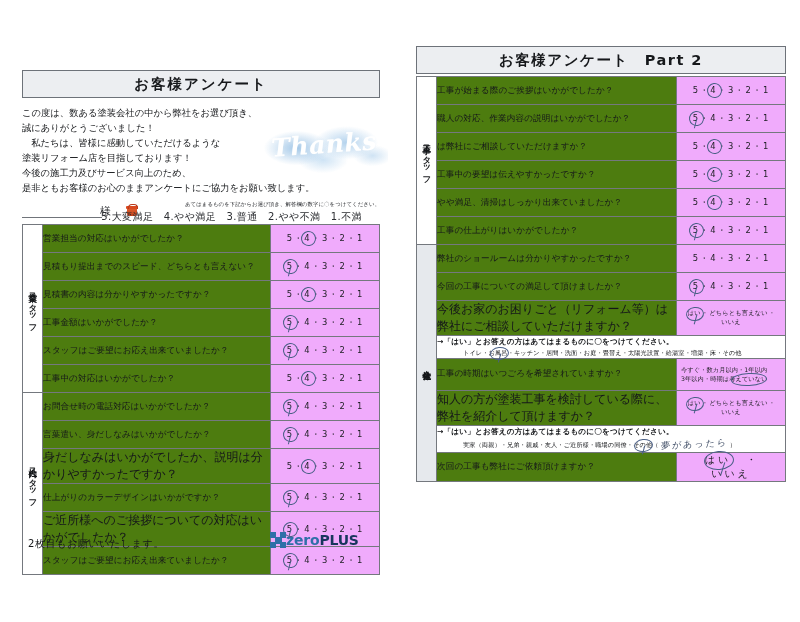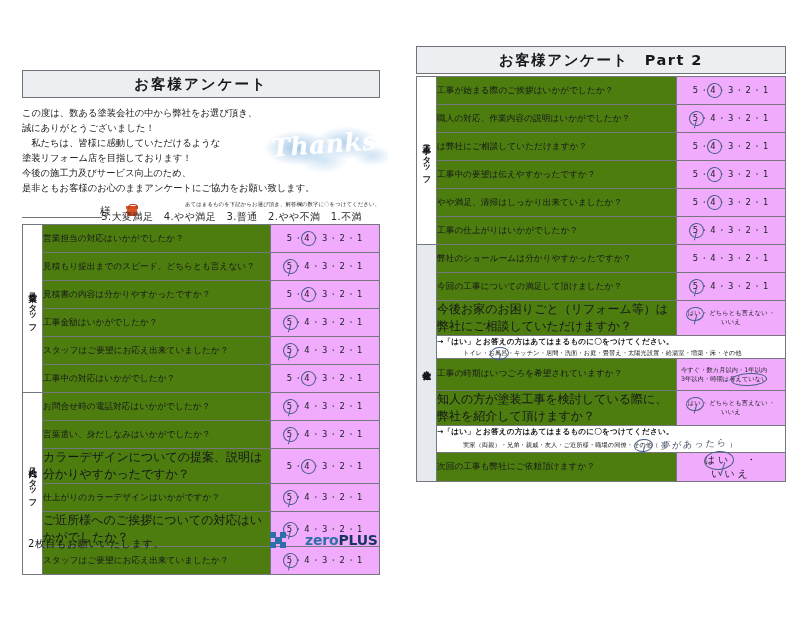--- a/index.html
+++ b/index.html
@@ -276,21 +276,21 @@
     transform:rotate(-3deg) skewX(-6deg);
     margin:0 2px;
   }
 
   
   .foot-left{
     position:absolute;left:28px;top:513px;
     font-size:10px;letter-spacing:.6px;color:#15171a;
   }
   .logo{
-    display:flex;align-items:center;gap:19px;
+    display:flex;align-items:center;gap:0;
   }
   .logo .glyph{
     width:16px;height:16px;position:relative;flex:0 0 auto;
   }
   .logo .glyph i{position:absolute;background:#2f6fa8;display:block;}
   .logo .g1{left:0;top:0;width:6px;height:6px;}
   .logo .g2{right:0;top:0;width:6px;height:6px;}
   .logo .g3{left:0;bottom:0;width:6px;height:6px;}
   .logo .g4{right:0;bottom:0;width:6px;height:6px;}
   .logo .g5{left:4.5px;top:4.5px;width:7px;height:7px;background:#2f6fa8;}
@@ -366,21 +366,21 @@
         <tr>
           <td class="cat" rowspan="6"><span>社内スタッフ</span></td>
           <td class="q">お問合せ時の電話対応はいかがでしたか？</td>
           <td class="a"><span class="scale"><span class="num circled">5</span><span>・</span><span class="num">4</span><span>・</span><span class="num">3</span><span>・</span><span class="num">2</span><span>・</span><span class="num">1</span></span></td>
         </tr>
         <tr>
           <td class="q">言葉遣い、身だしなみはいかがでしたか？</td>
           <td class="a"><span class="scale"><span class="num circled">5</span><span>・</span><span class="num">4</span><span>・</span><span class="num">3</span><span>・</span><span class="num">2</span><span>・</span><span class="num">1</span></span></td>
         </tr>
         <tr>
-          <td class="q small">カラーデザインについての提案、説明は分かりやすかったですか？</td>
+          <td class="q small">身だしなみはいかがでしたか、説明は分かりやすかったですか？</td>
           <td class="a"><span class="scale"><span class="num">5</span><span>・</span><span class="num circled tight">4</span><span>・</span><span class="num">3</span><span>・</span><span class="num">2</span><span>・</span><span class="num">1</span></span></td>
         </tr>
         <tr>
           <td class="q">仕上がりのカラーデザインはいかがですか？</td>
           <td class="a"><span class="scale"><span class="num circled">5</span><span>・</span><span class="num">4</span><span>・</span><span class="num">3</span><span>・</span><span class="num">2</span><span>・</span><span class="num">1</span></span></td>
         </tr>
         <tr>
           <td class="q small">ご近所様へのご挨拶についての対応はいかがでしたか？</td>
           <td class="a"><span class="scale"><span class="num circled">5</span><span>・</span><span class="num">4</span><span>・</span><span class="num">3</span><span>・</span><span class="num">2</span><span>・</span><span class="num">1</span></span></td>
         </tr>

